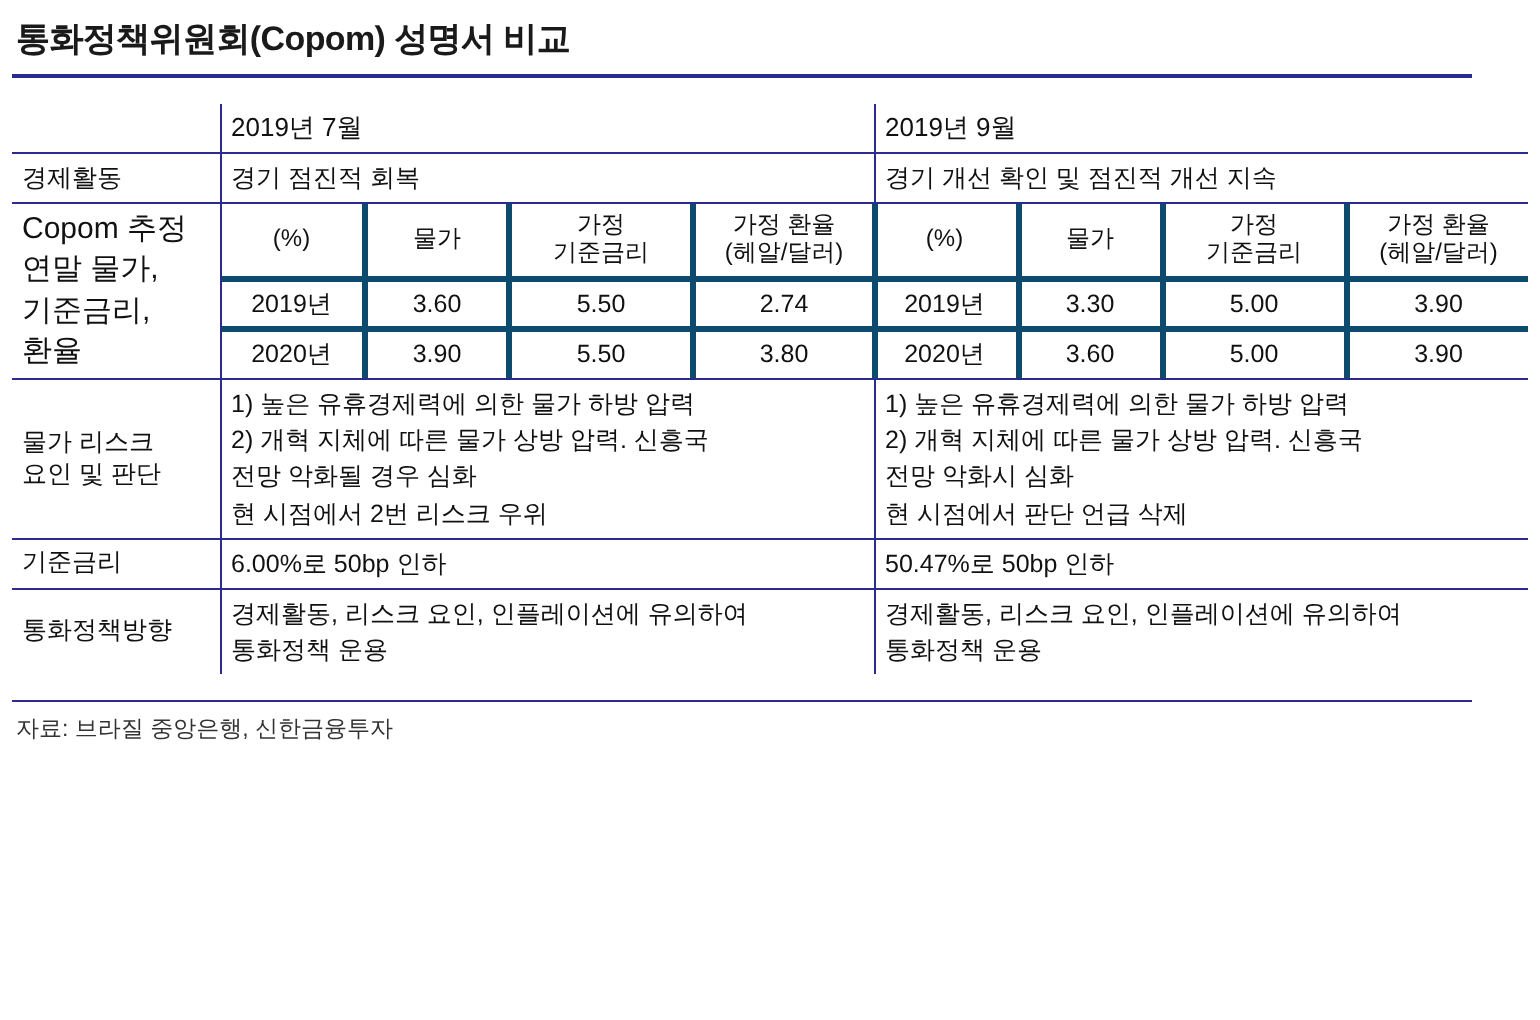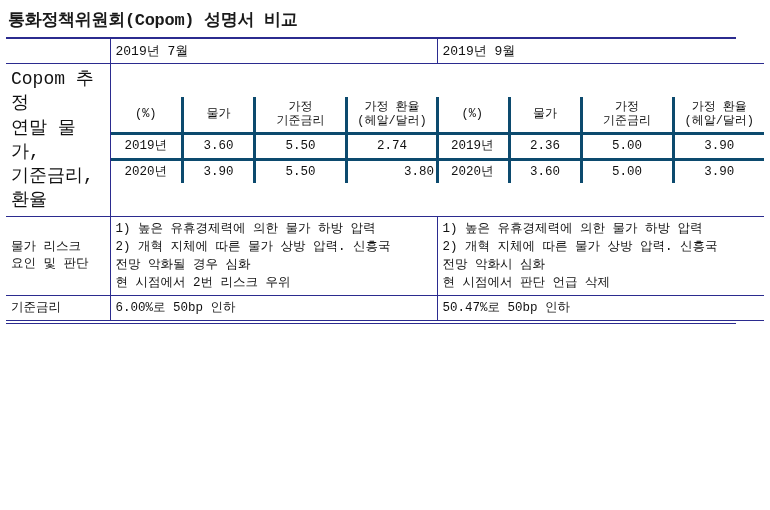--- a/index.html
+++ b/index.html
@@ -13,37 +13,36 @@
     font-family: "Liberation Sans", sans-serif;
     color: #000000;
     overflow: hidden;
   }
   .page {
     position: relative;
     width: 742px;
     height: 510px;
     box-sizing: border-box;
     padding: 0;
-    font-family: Liberation Mono, monospace;
   }
   .title {
     font-size: 17px;
     font-weight: bold;
     color: #1a1a1a;
     padding: 8px 0 6px 8px;
     letter-spacing: -0.3px;
   }
   .title-rule {
     border-bottom: 2px solid #2b2b8f;
     margin: 0 6px 0 6px;
   }
   table.main {
     border-collapse: collapse;
     width: 758px;
-    margin: 0 6px;
+    margin: 13px 6px;
     table-layout: fixed;
     font-size: 12.5px;
   }
   table.main td, table.main th {
     border: 1px solid #2b2b8f;
     padding: 3px 5px;
     vertical-align: middle;
     font-weight: normal;
     text-align: left;
     color: #111;
@@ -103,21 +102,21 @@
   .footnote {
     font-size: 11.5px;
     color: #333;
     padding: 6px 0 0 8px;
   }
   .foot-rule {
     border-bottom: 1px solid #2b2b8f;
     margin: 2px 6px 0 6px;
   }
   .label-big {
-    font-size: 18px;
+    font-size: 15px;
   }
 </style>
 </head>
 <body>
 
 <div class="page">
 
   <div class="title">통화정책위원회(Copom) 성명서 비교</div>
   <div class="title-rule"></div>
 
@@ -127,20 +126,25 @@
       <col style="width:327px">
       <col style="width:327px">
     </colgroup>
     <tbody>
       <tr>
         <td class="hdr-blank"></td>
         <td class="hdr">2019년 7월</td>
         <td class="hdr nb-right">2019년 9월</td>
       </tr>
 
+      <tr>
+        <td class="rowlabel">경제활동</td>
+        <td class="cell-text">경기 점진적 회복</td>
+        <td class="cell-text nb-right">경기 개선 확인 및 점진적 개선 지속</td>
+      </tr>
 
 
       <tr>
         <td class="rowlabel label-big" style="white-space:pre-line;">Copom 추정
 연말 물가,
 기준금리,
 환율</td>
         <td class="pad-cell">
           <table class="sub">
             <colgroup>
@@ -161,21 +165,21 @@
               <tr>
                 <td class="first">2019년</td>
                 <td>3.60</td>
                 <td>5.50</td>
                 <td>2.74</td>
               </tr>
               <tr>
                 <td class="first" style="border-bottom:none;">2020년</td>
                 <td style="border-bottom:none;">3.90</td>
                 <td style="border-bottom:none;">5.50</td>
-                <td style="border-bottom:none;text-align:right;">3.80</td>
+                <td style="border-bottom:none;">3.80</td>
               </tr>
             </tbody>
           </table>
         </td>
         <td class="pad-cell">
           <table class="sub">
             <colgroup>
               <col style="width:72px">
                 <col style="width:72px">
                 <col style="width:92px">
@@ -185,21 +189,21 @@
               <tr class="sub-head">
                 <td class="first" style="border-top:none;">(%)</td>
                 <td style="border-top:none;">물가</td>
                 <td style="border-top:none; white-space:pre-line;">가정
 기준금리</td>
                 <td class="last" style="border-top:none; white-space:pre-line;">가정 환율
 (헤알/달러)</td>
               </tr>
               <tr>
                 <td class="first">2019년</td>
-                <td>2.36</td>
+                <td>3.30</td>
                 <td>5.00</td>
                 <td class="last">3.90</td>
               </tr>
               <tr>
                 <td class="first" style="border-bottom:none;">2020년</td>
                 <td style="border-bottom:none;">3.60</td>
                 <td style="border-bottom:none;">5.00</td>
                 <td class="last" style="border-bottom:none;">3.90</td>
               </tr>
             </tbody>
@@ -220,18 +224,26 @@
 현 시점에서 판단 언급 삭제</td>
       </tr>
 
       <tr>
         <td class="rowlabel">기준금리</td>
         <td class="cell-text">6.00%로 50bp 인하</td>
         <td class="cell-text nb-right">50.47%로 50bp 인하</td>
       </tr>
 
 
+      <tr>
+        <td class="rowlabel nb-bottom">통화정책방향</td>
+        <td class="cell-text nb-bottom">경제활동, 리스크 요인, 인플레이션에 유의하여
+통화정책 운용</td>
+        <td class="cell-text nb-right nb-bottom">경제활동, 리스크 요인, 인플레이션에 유의하여
+통화정책 운용</td>
+      </tr>
     </tbody>
   </table>
 
   <div class="foot-rule"></div>
+  <div class="footnote">자료: 브라질 중앙은행, 신한금융투자</div>
 
 </div>
 
 </body></html>

